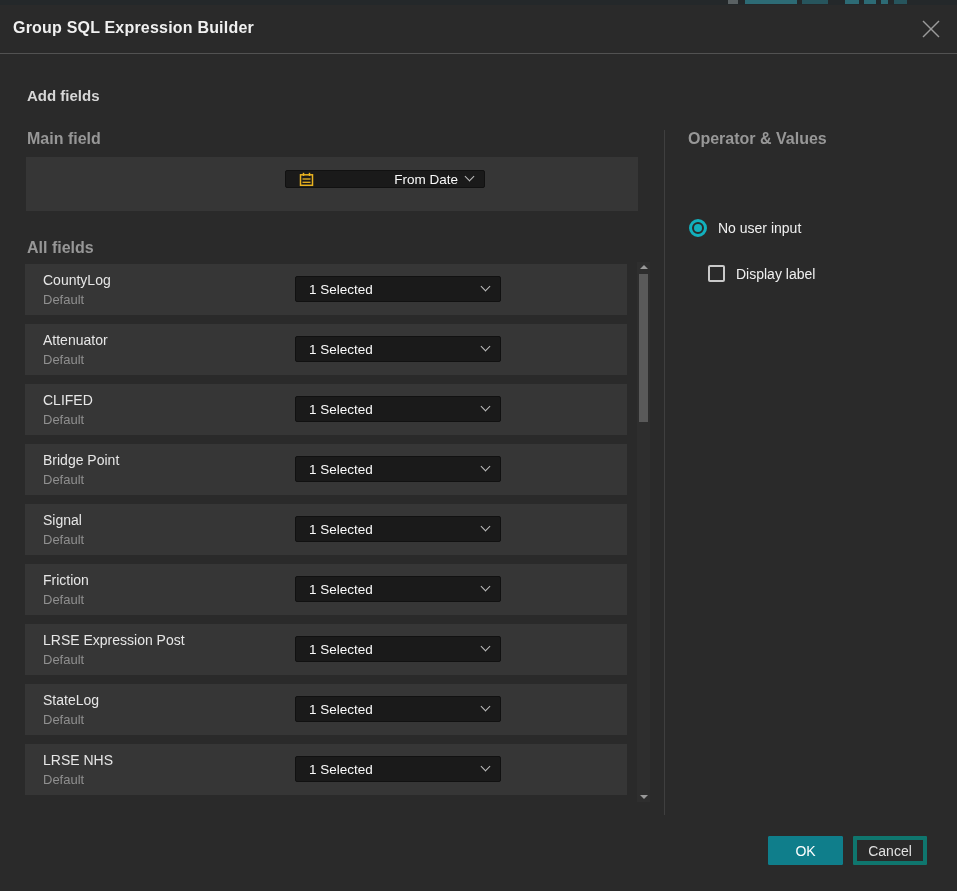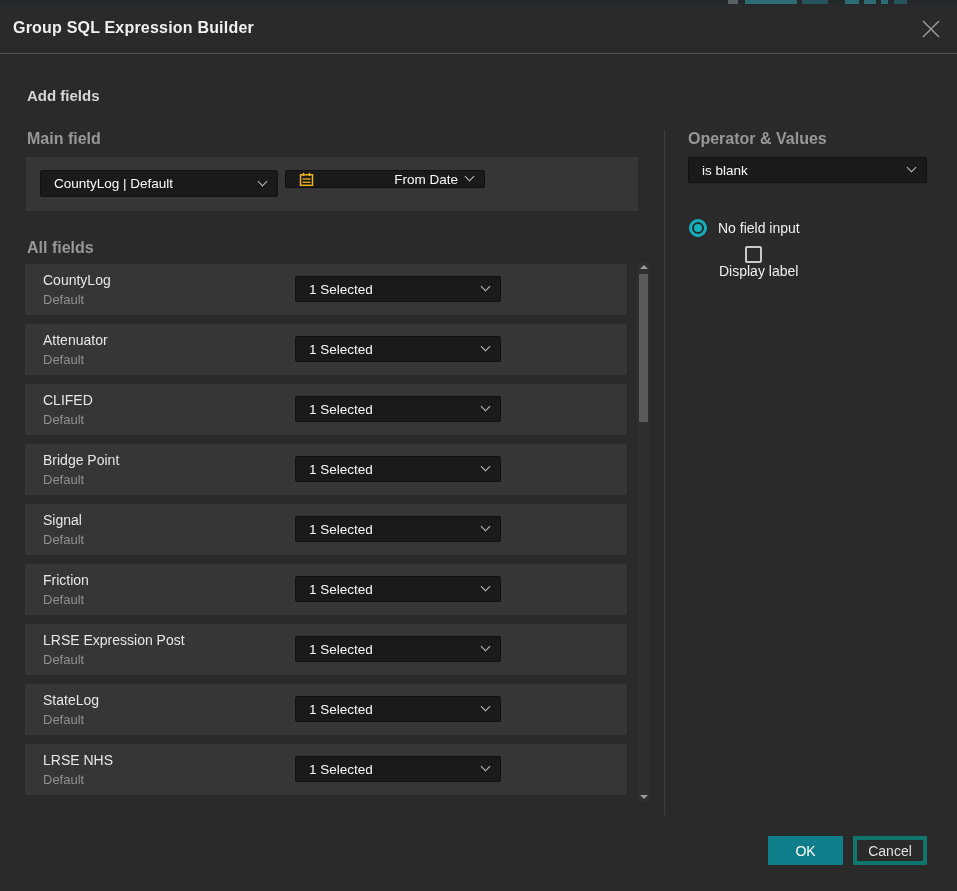--- a/index.html
+++ b/index.html
@@ -84,24 +84,20 @@
             <line x1="20" y1="4" x2="4" y2="20" stroke="#9a9a9a" stroke-width="1.4"></line>
           </svg>
         </span>
       </button>
     </div>
 
     <div class="section-heading" style="left:27px; top:82px;">Add fields</div>
     <div class="sub-heading" style="left:27px; top:125px;">Main field</div>
 
     <div class="panel" style="left:26px; top:152px; width:612px; height:54px;">
-      <div class="select" style="left:14px; top:13px; width:238px; height:27px;">
-        <span>CountyLog | Default</span>
-        <span class="chev"></span>
-      </div>
       <div class="select" style="left:259px; top:13px; width:200px; height:18px;justify-content:space-between;">
         <span class="cal">
           <svg width="15" height="15" viewBox="0 0 15 15">
             <rect x="1.5" y="2.8" width="12" height="10.5" fill="none" stroke="#eab320" stroke-width="1.5"></rect>
             <line x1="4.5" y1="0.8" x2="4.5" y2="4" stroke="#eab320" stroke-width="1.5"></line>
             <line x1="10.5" y1="0.8" x2="10.5" y2="4" stroke="#eab320" stroke-width="1.5"></line>
             <line x1="3.5" y1="7" x2="11.5" y2="7" stroke="#eab320" stroke-width="1.3"></line>
             <line x1="3.5" y1="10.3" x2="11.5" y2="10.3" stroke="#eab320" stroke-width="1.3"></line>
           </svg>
         </span>
@@ -202,33 +198,29 @@
       <div class="thumb"></div>
       <div class="arrow" style="bottom:0;">
           <span class="tri-dn"></span>
         </div>
     </div>
 
     <div class="vdivider" style="top:125px;"></div>
 
     <div class="sub-heading" style="left:688px; top:125px;">Operator &amp; Values</div>
 
-    <div class="select" style="left:688px; top:152px; width:239px; height:26px;">
-      <span>is blank</span>
-      <span class="chev"></span>
-    </div>
 
     <div class="radio-row" style="top:214px;">
       <span class="radio-outer">
           <span class="radio-dot"></span>
         </span>
-      <span class="lbl">No field input</span>
-    </div>
-
-    <div class="check-row" style="top:241px;flex-direction:column;">
+      <span class="lbl">No user input</span>
+    </div>
+
+    <div class="check-row" style="top:260px;">
       <span class="checkbox"></span>
       <span class="lbl">Display label</span>
     </div>
 
     <div class="btn btn-ok">OK</div>
     <div class="btn btn-cancel">Cancel</div>
 
   </div>
 </div>
 

